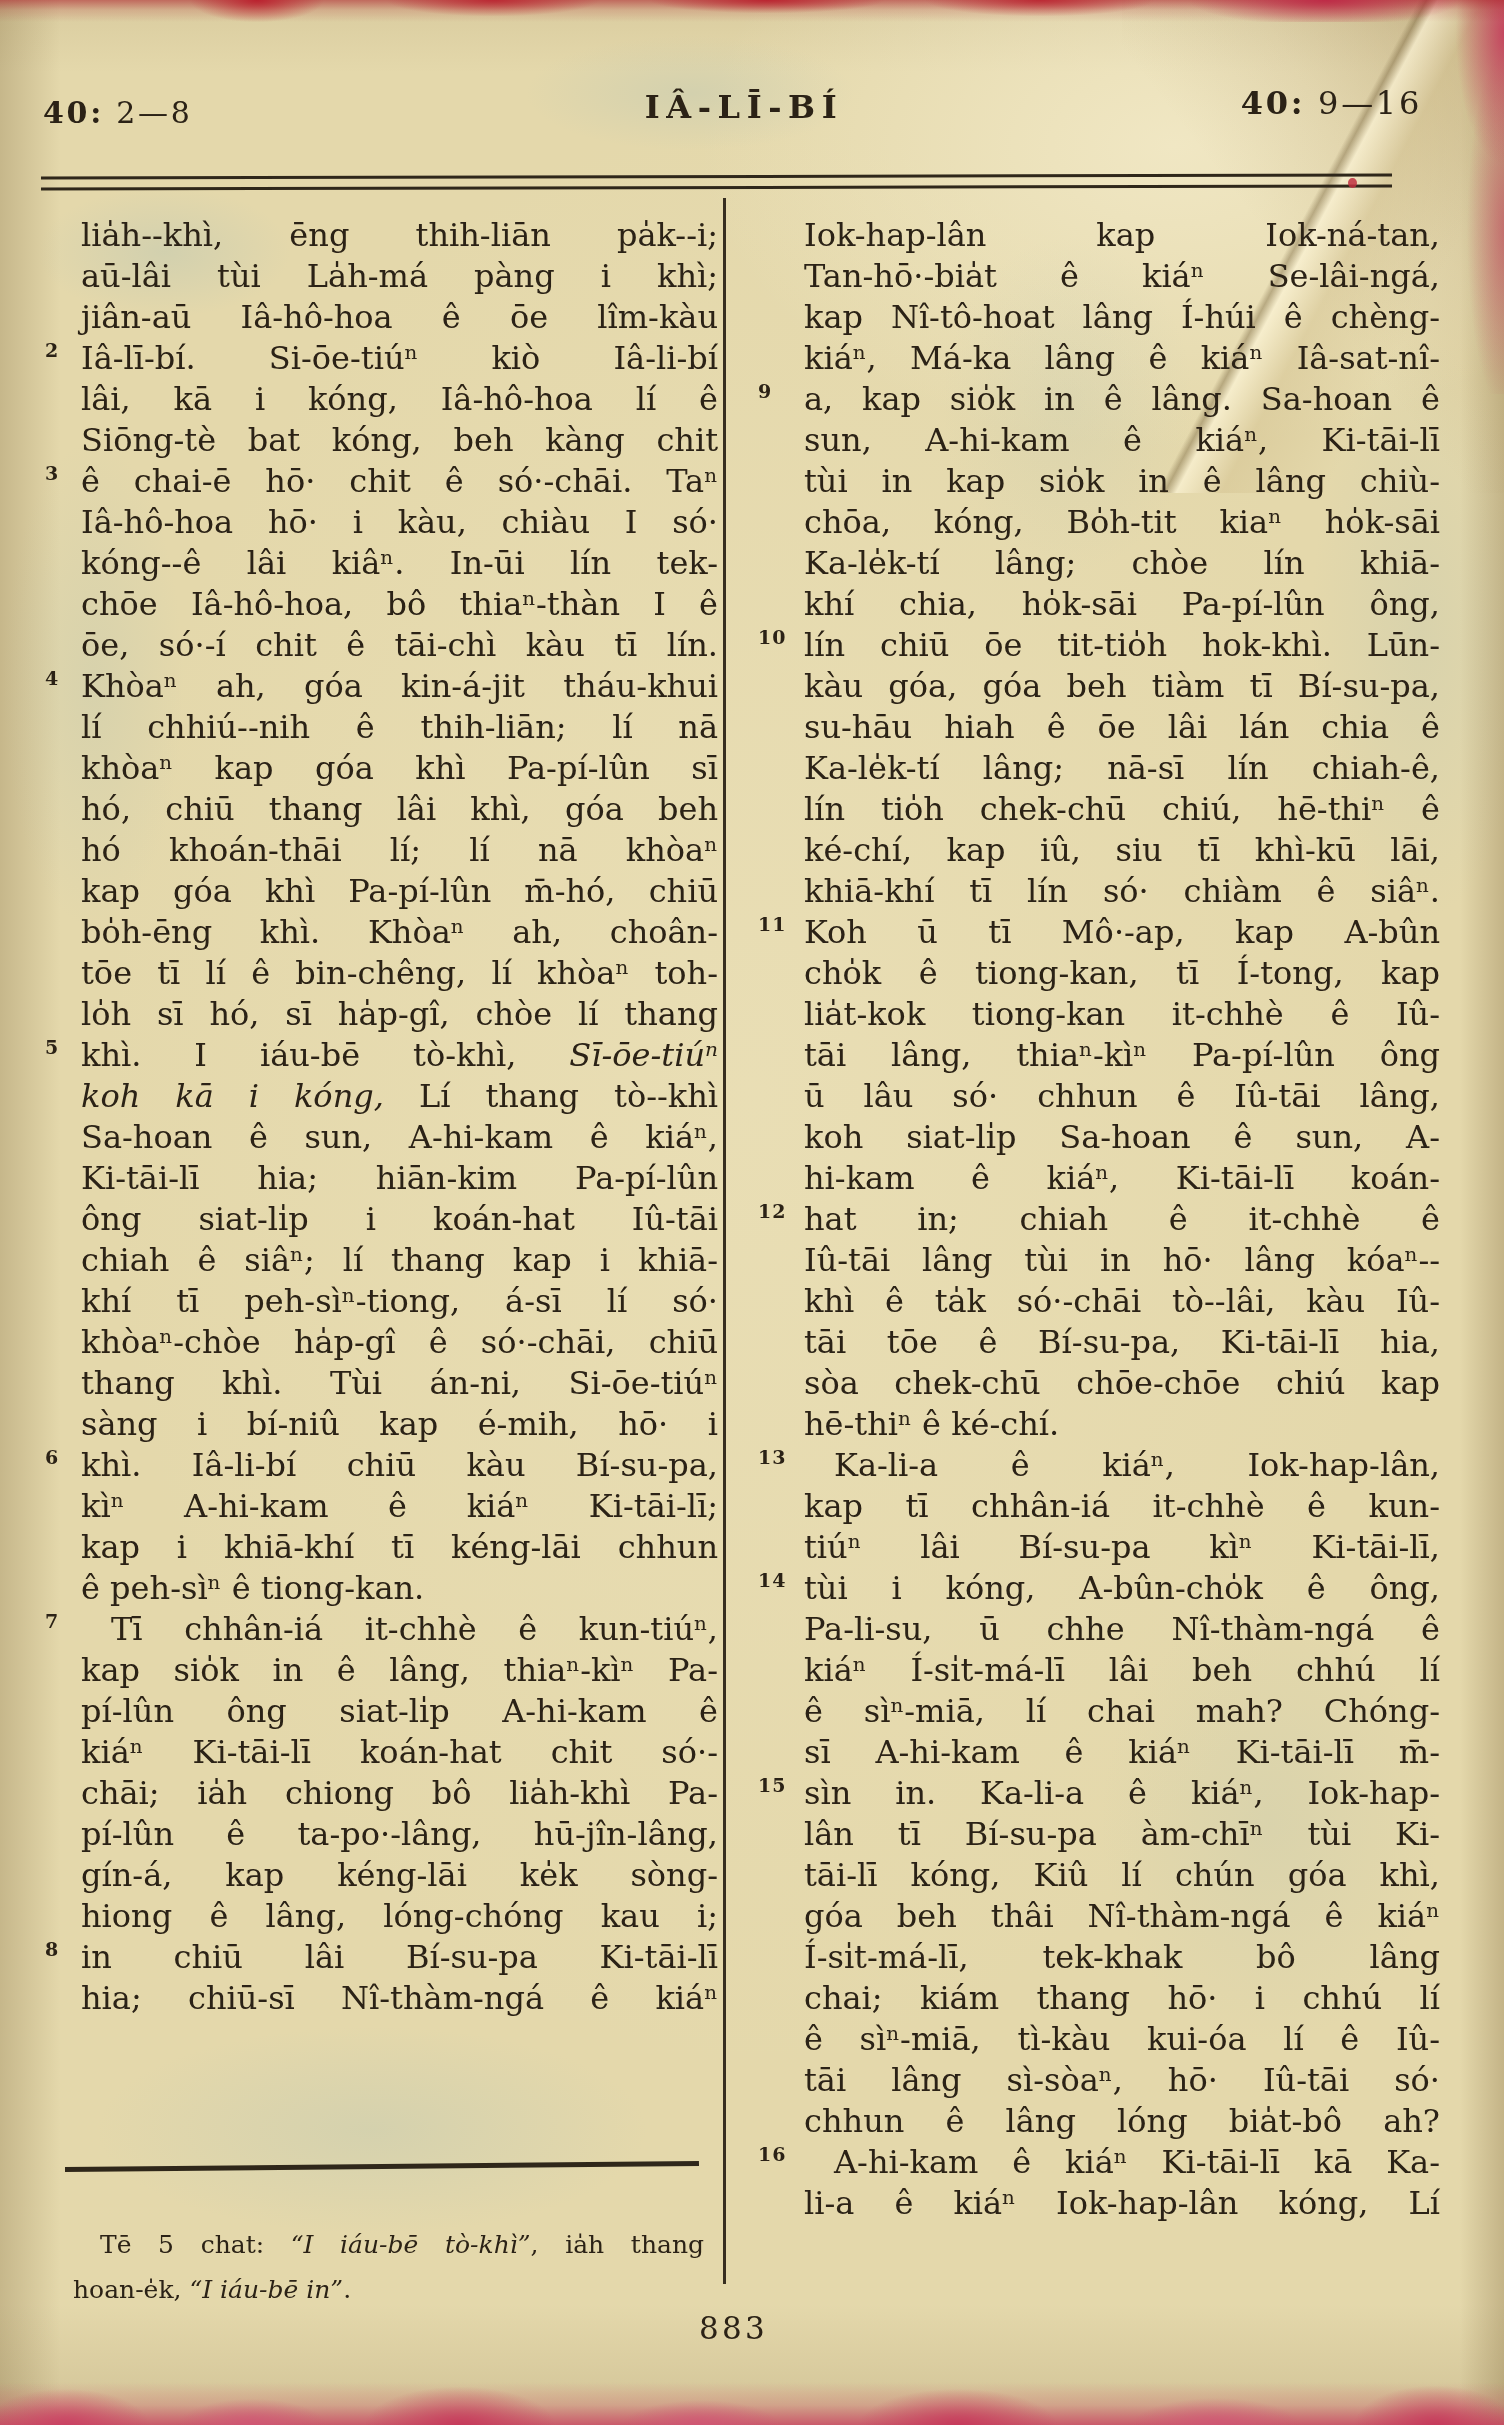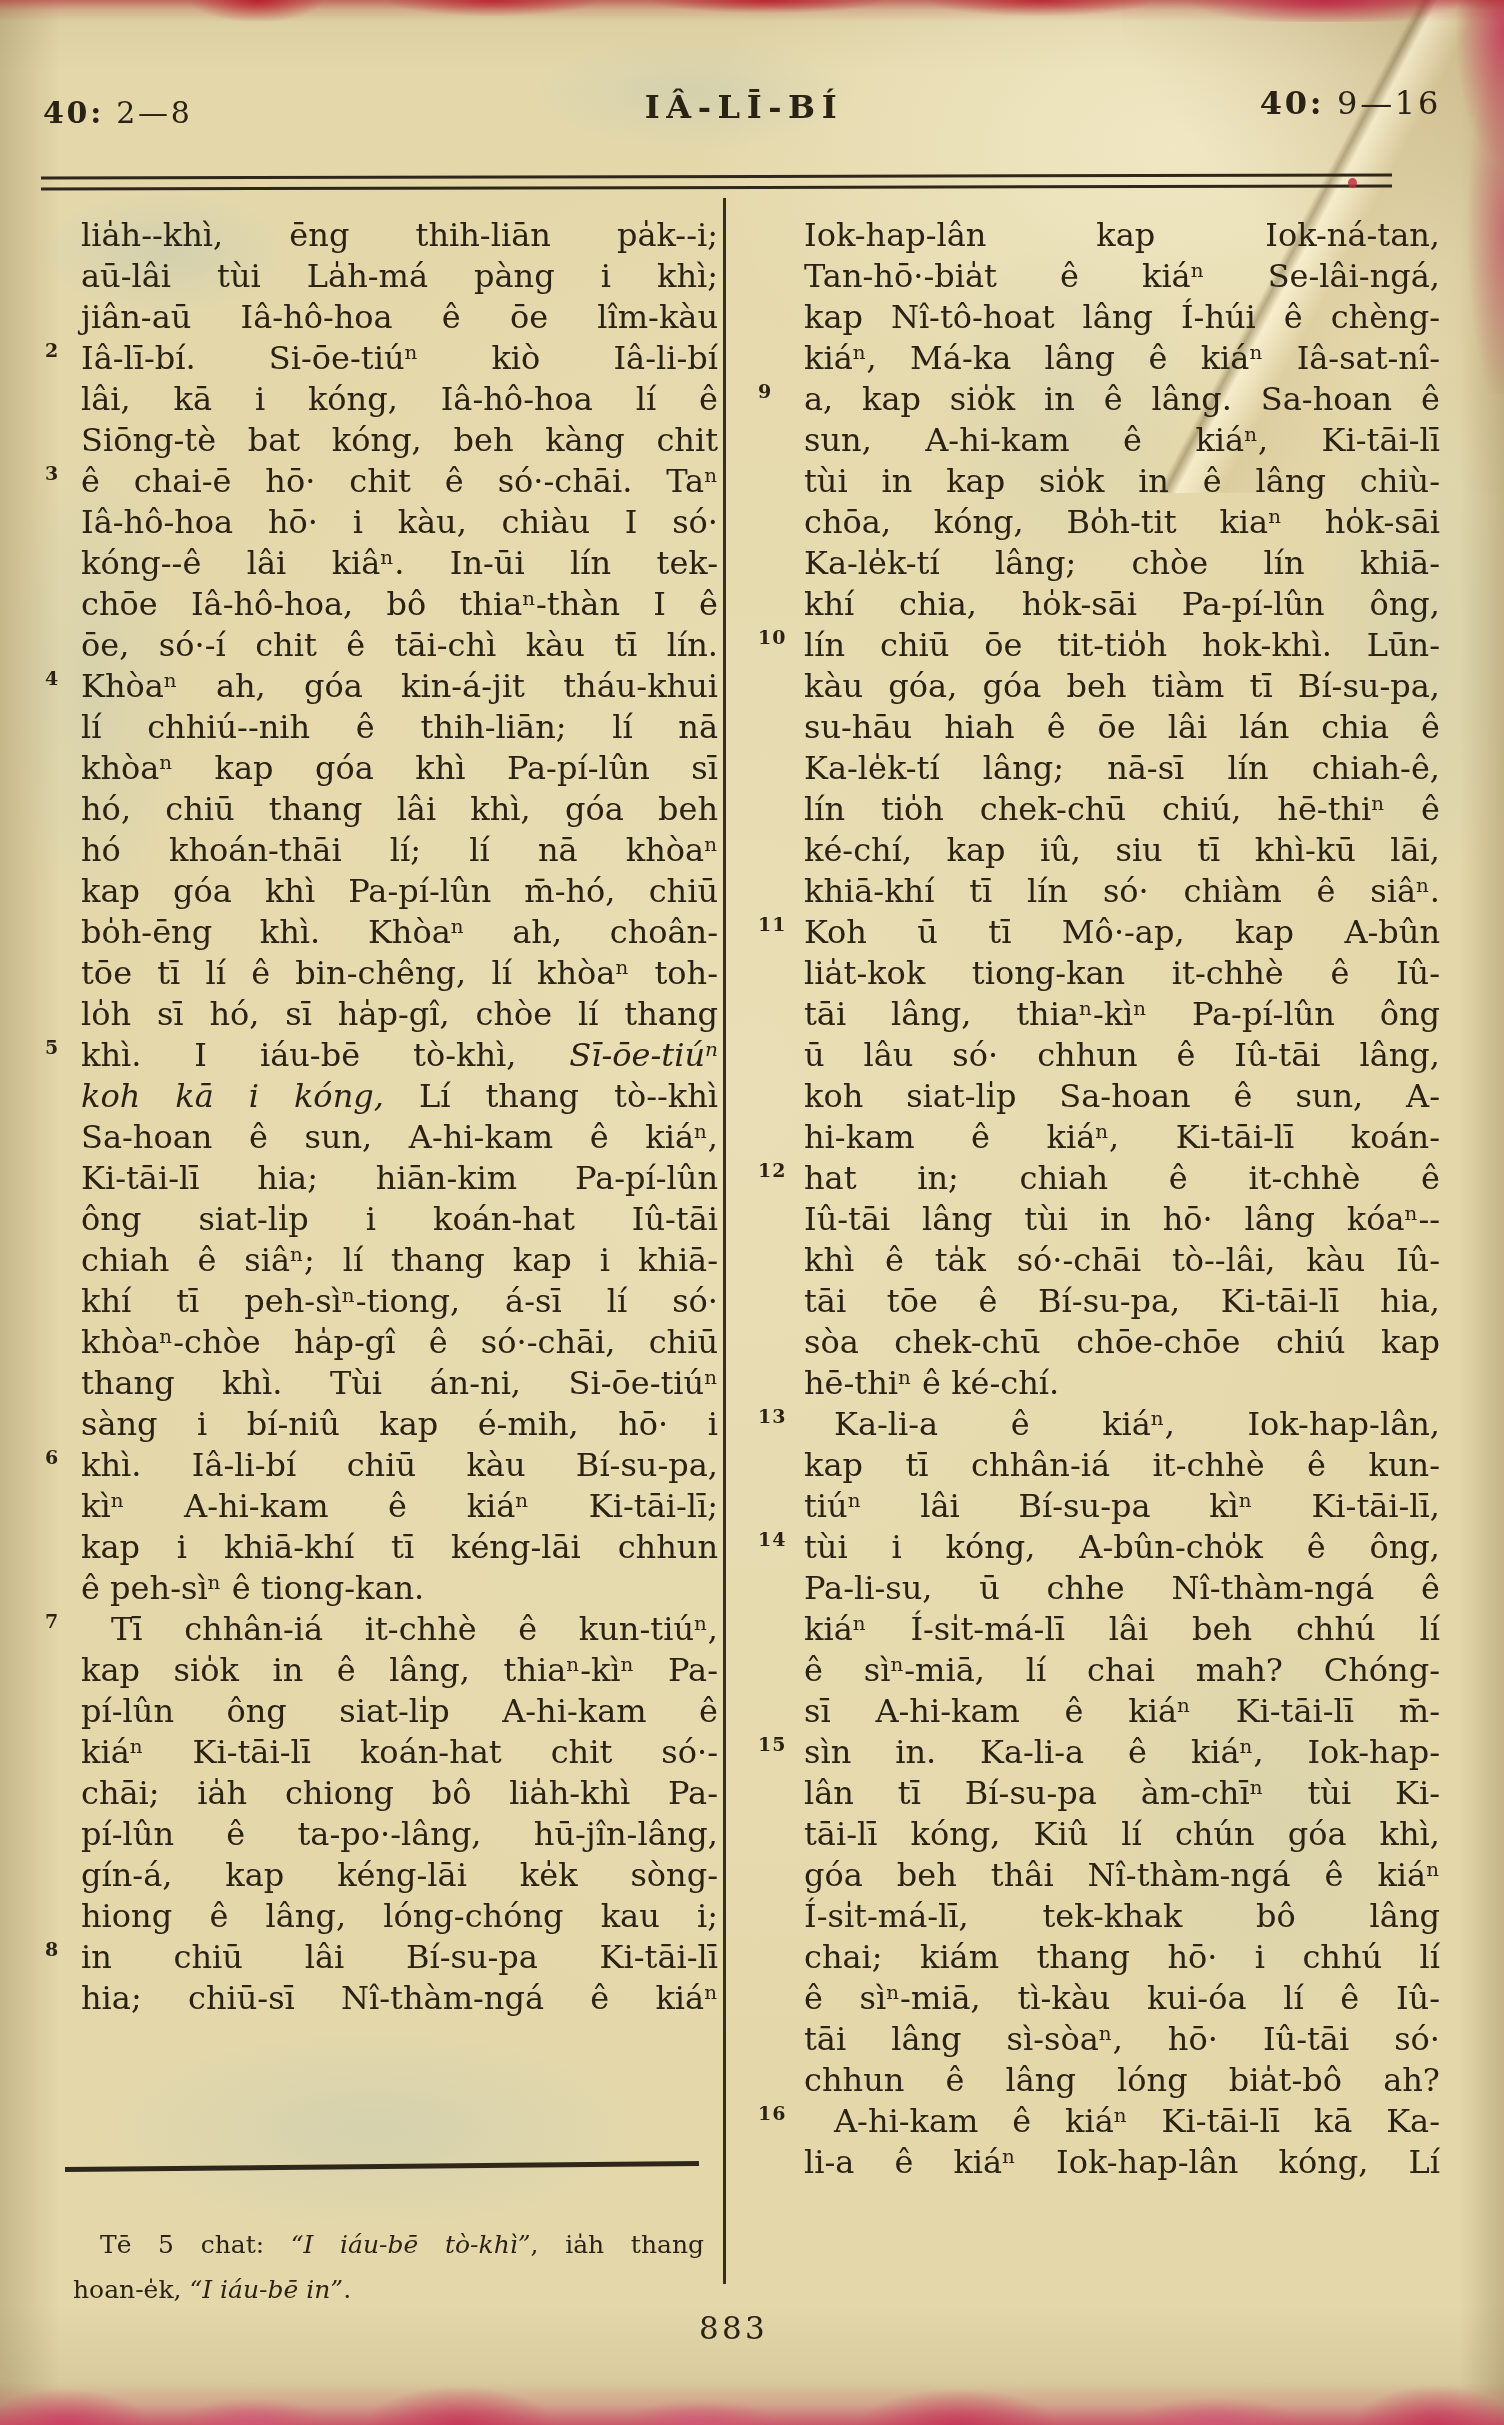--- a/index.html
+++ b/index.html
@@ -31,21 +31,21 @@
   }
   
   .crease{position:absolute;top:0;right:0;width:383px;height:493px;pointer-events:none;
     background:
       linear-gradient(118deg, rgba(0,0,0,0) 46%, rgba(104,84,46,.38) 47.2%, rgba(252,244,214,.70) 49%, rgba(210,192,142,.45) 56%, rgba(210,192,142,0) 72%),
       linear-gradient(to bottom left, rgba(150,122,74,.40), rgba(150,122,74,.12) 34%, rgba(150,122,74,0) 55%);
   }
   .running-head{position:absolute;top:88px;left:43px;width:1402px;height:55px;font-size:30px;white-space:nowrap;text-decoration:underline;}
   .rh-left{position:absolute;left:0;top:6.6px;letter-spacing:2.7px;}
   .rh-center{position:absolute;left:50%;top:0;transform:translateX(-50%);font-size:32px;letter-spacing:6.6px;font-weight:600;text-align:right;}
-  .rh-right{position:absolute;right:4px;top:-4.4px;font-size:32px;letter-spacing:2.7px;}
+  .rh-right{position:absolute;right:23px;top:-4.4px;font-size:32px;letter-spacing:2.7px;}
   .rh-ch{font-weight:700;}
   .rule{position:absolute;left:41px;width:1351px;height:3.3px;background:#2f271a;transform:rotate(-.12deg);}
   .rule1{top:175px;}
   .rule2{top:186px;}
   .red-dot{position:absolute;left:1348px;top:178px;width:8.8px;height:10px;border-radius:50%;background:#c03040;opacity:.85;}
   .col{position:absolute;top:215px;font-size:32px;}
   .col-left{left:81px;width:637px;line-height:41px;}
   .col-right{left:804px;width:636px;line-height:41px;}
   .col-divider{position:absolute;left:723px;top:198px;width:2.7px;height:2086px;background:#372e20;}
   .line{position:relative;text-align:justify;text-align-last:justify;}
@@ -167,20 +167,21 @@
       <div class="line"><span>Ka-le̍k-tí lâng; chòe lín khiā-</span></div>
       <div class="line"><span>khí chia, ho̍k-sāi Pa-pí-lûn ông,</span></div>
       <div class="line"><span class="vnum">10</span><span>lín chiū ōe tit-tio̍h hok-khì. Lūn-</span></div>
       <div class="line"><span>kàu góa, góa beh tiàm tī Bí-su-pa,</span></div>
       <div class="line"><span>su-hāu hiah ê ōe lâi lán chia ê</span></div>
       <div class="line"><span>Ka-le̍k-tí lâng; nā-sī lín chiah-ê,</span></div>
       <div class="line"><span>lín tio̍h chek-chū chiú, hē-thiⁿ ê</span></div>
       <div class="line"><span>ké-chí, kap iû, siu tī khì-kū lāi,</span></div>
       <div class="line"><span>khiā-khí tī lín só· chiàm ê siâⁿ.</span></div>
       <div class="line"><span class="vnum">11</span><span>Koh ū tī Mô·-ap, kap A-bûn</span></div>
+      <div class="line"><span>cho̍k ê tiong-kan, tī Í-tong, kap</span></div>
       <div class="line"><span>lia̍t-kok tiong-kan it-chhè ê Iû-</span></div>
       <div class="line"><span>tāi lâng, thiaⁿ-kìⁿ Pa-pí-lûn ông</span></div>
       <div class="line"><span>ū lâu só· chhun ê Iû-tāi lâng,</span></div>
       <div class="line"><span>koh siat-li̍p Sa-hoan ê sun, A-</span></div>
       <div class="line"><span>hi-kam ê kiáⁿ, Ki-tāi-lī koán-</span></div>
       <div class="line"><span class="vnum">12</span><span>hat in; chiah ê it-chhè ê</span></div>
       <div class="line"><span>Iû-tāi lâng tùi in hō· lâng kóaⁿ--</span></div>
       <div class="line"><span>khì ê ta̍k só·-chāi tò--lâi, kàu Iû-</span></div>
       <div class="line"><span>tāi tōe ê Bí-su-pa, Ki-tāi-lī hia,</span></div>
       <div class="line"><span>sòa chek-chū chōe-chōe chiú kap</span></div>

